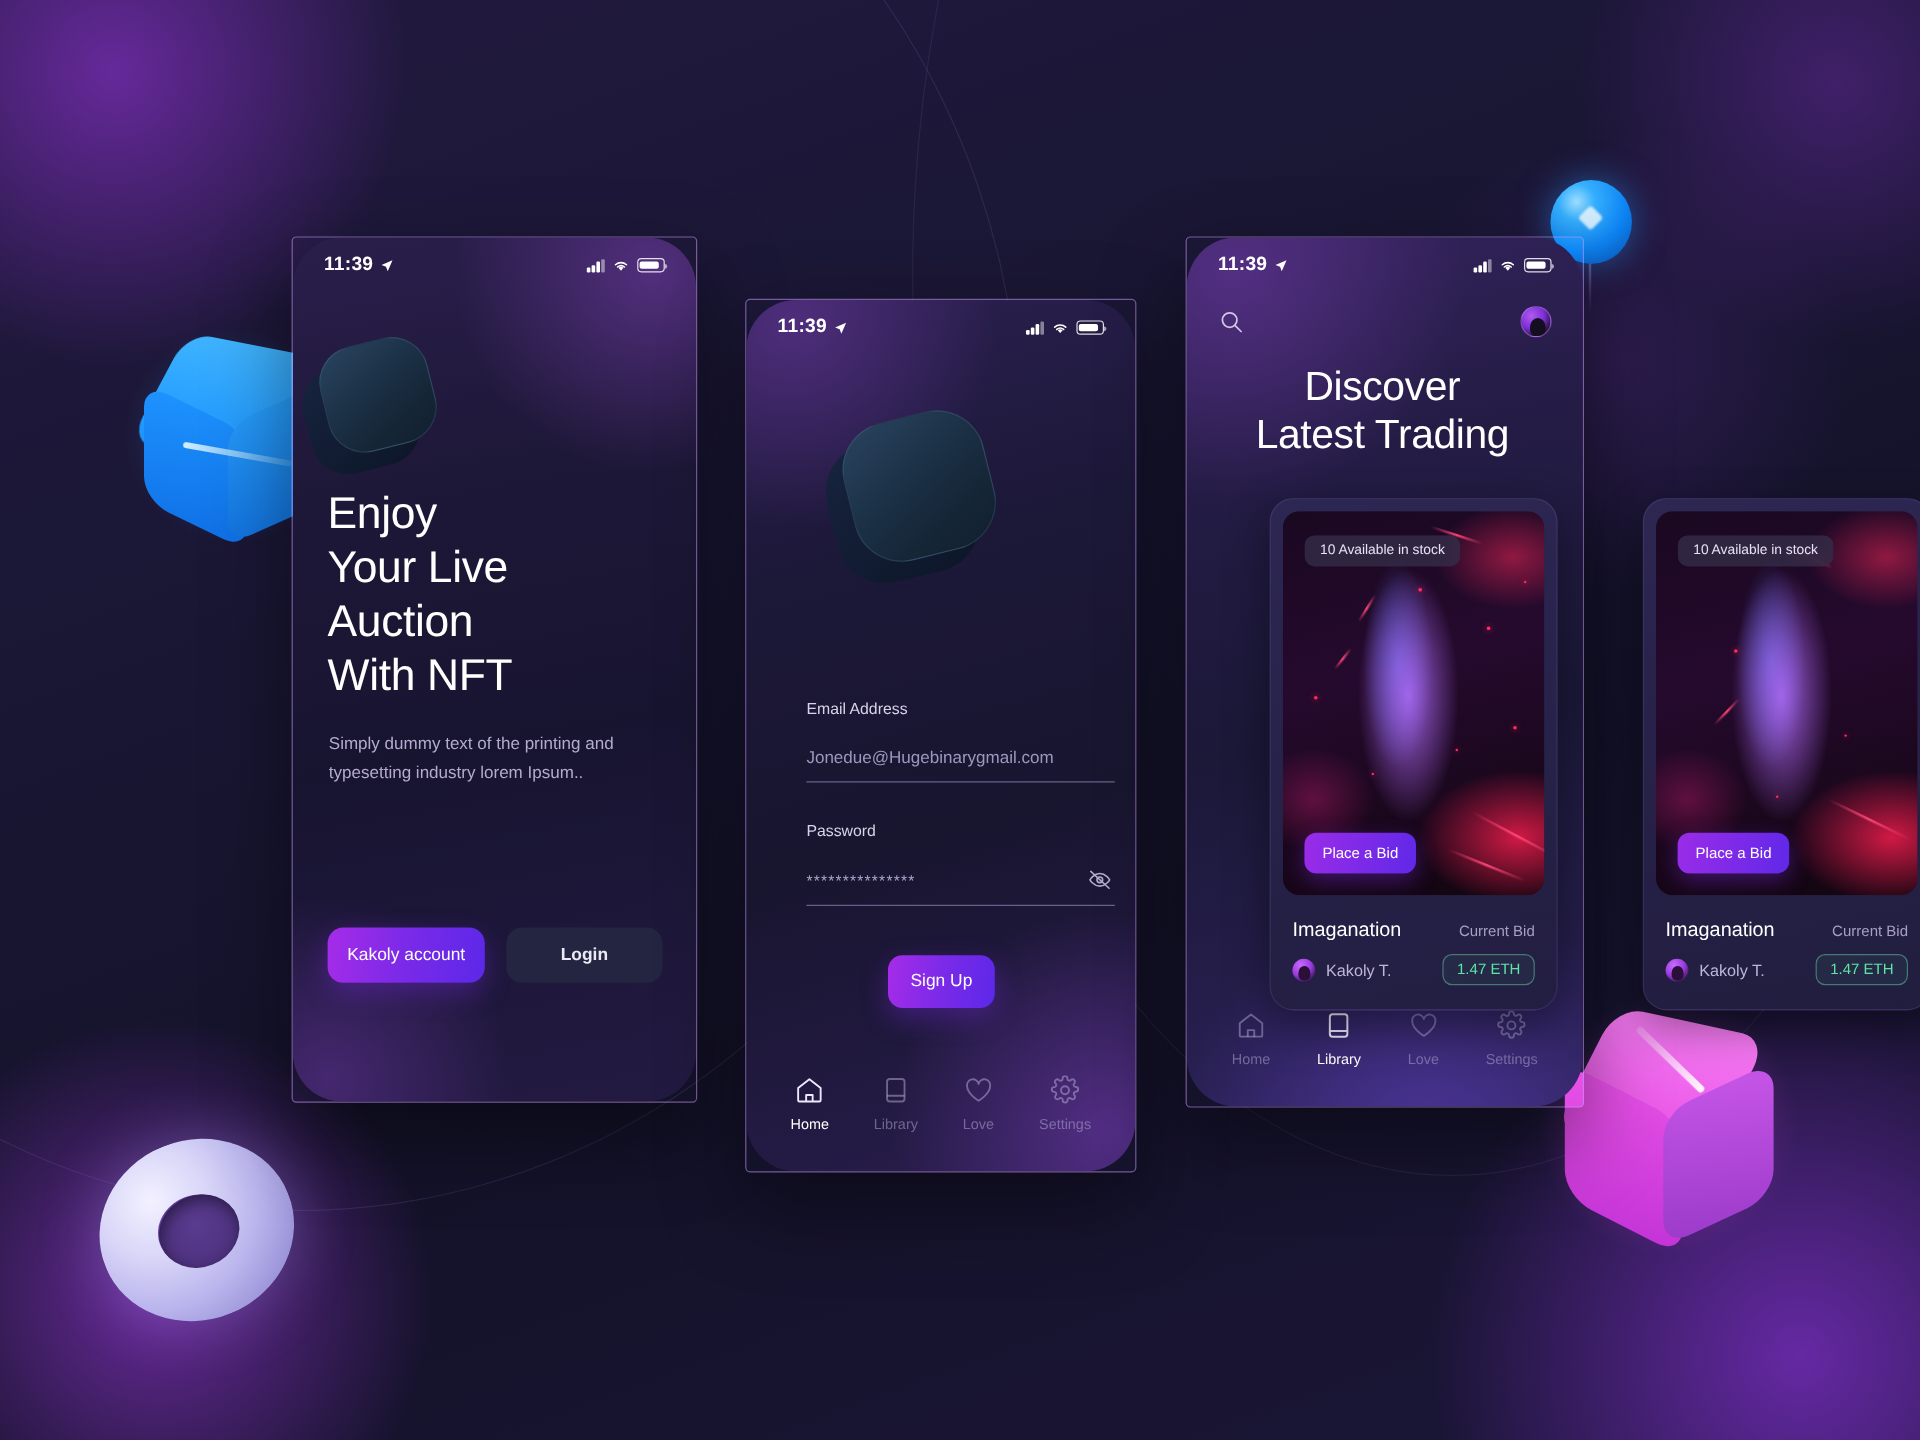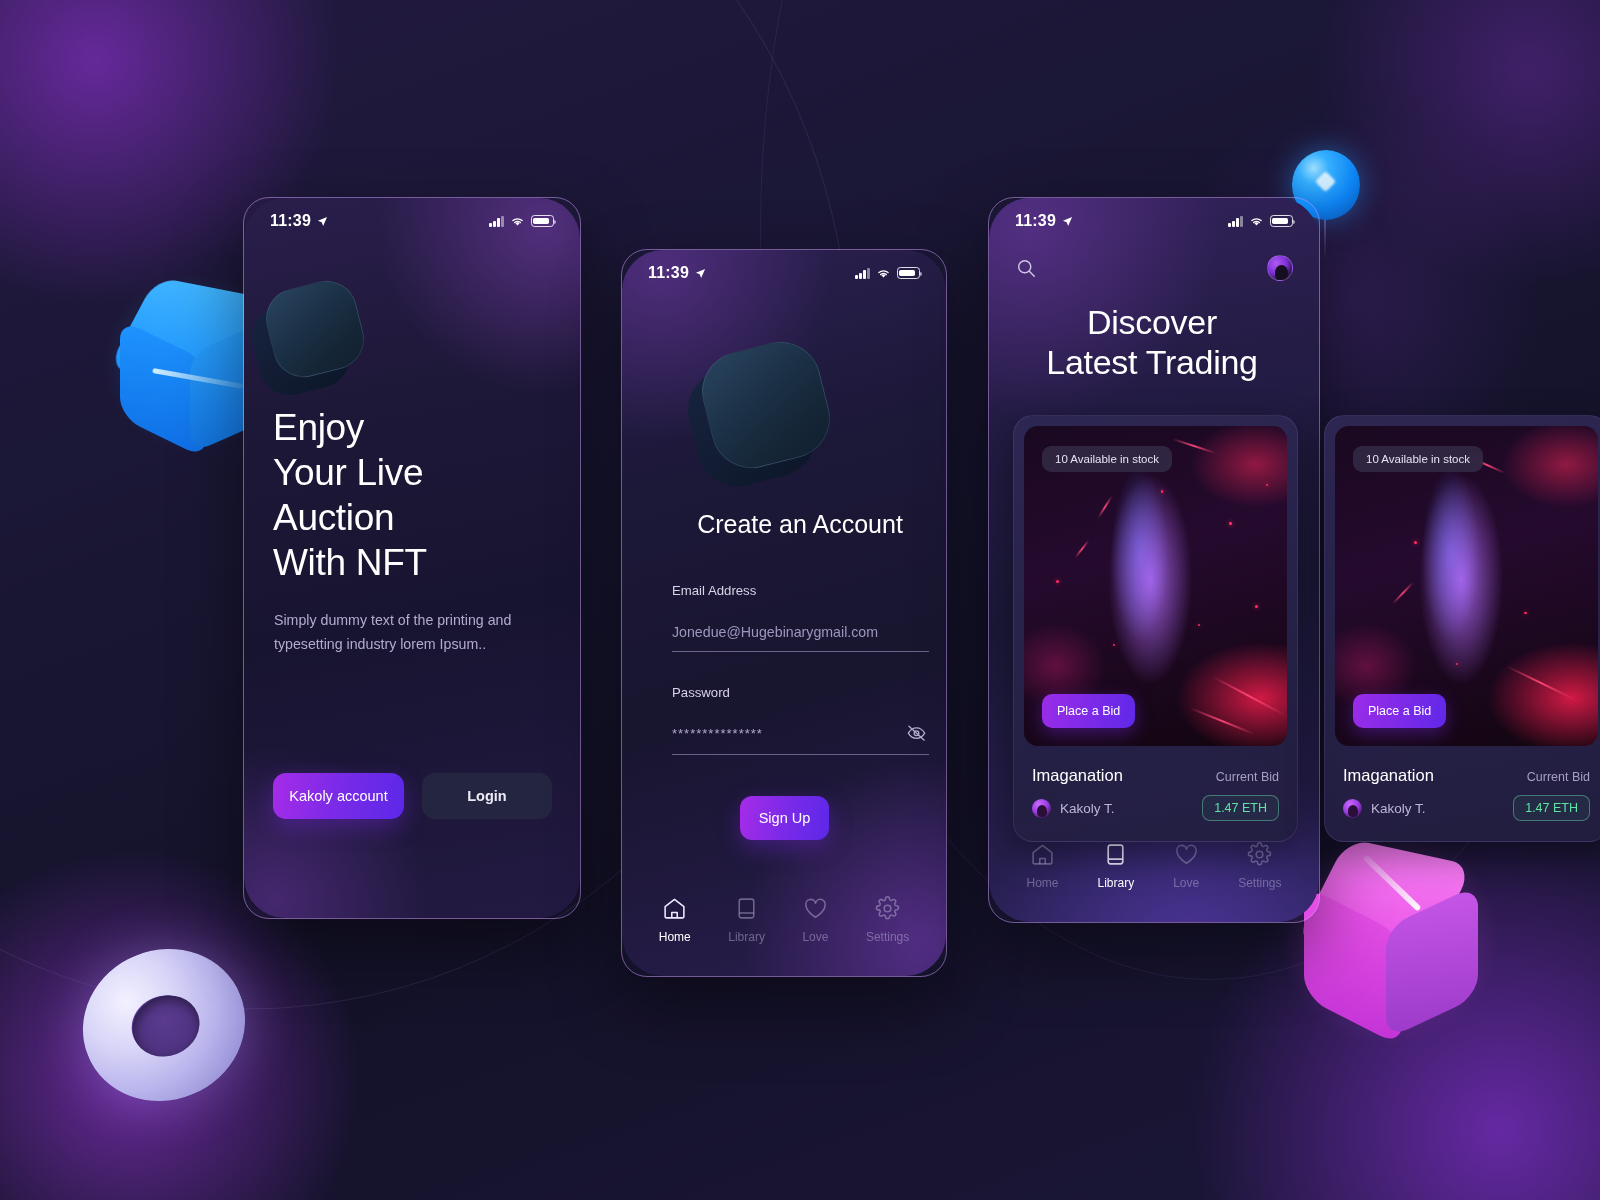--- a/index.html
+++ b/index.html
@@ -117,21 +117,21 @@
     background: rgba(230,246,255,0.88); transform: rotate(45deg); border-radius:3px;
     filter: blur(0.8px);
   }
   .sphere .stem {
     position:absolute; left:32px; top:60px; width:2px; height:50px;
     background: linear-gradient(180deg, rgba(200,140,230,0.55), rgba(200,140,230,0));
   }
 
   
   .phone {
-    position:absolute; border-radius:26px; overflow:hidden;
+    position:absolute; border-radius:4px; overflow:hidden;
     border:1.5px solid rgba(196,150,240,0.55);
     box-shadow: 0 28px 70px rgba(0,0,0,0.45);
     text-decoration: underline;
   }
   .phone-inner { position:absolute; inset:0; overflow:hidden; border-radius:41px; }
 
   #phone1 { left:243px; top:197px; width:338px; height:722px; }
   #phone1 .phone-inner {
     background:
       radial-gradient(circle 230px at 300px 30px, rgba(118,62,170,0.55), rgba(118,62,170,0) 72%),
@@ -272,24 +272,25 @@
     content:""; position:absolute; left:7px; top:9px; width:13px; height:16px;
     border-radius:50% 50% 42% 42%; background:#150d20;
   }
   .discover-title {
     position:absolute; left:1012px; top:302px; width:280px;
     color:#fff; font-size:34px; line-height:1.19; font-weight:400; letter-spacing:-0.3px;text-align:center;
   }
 
   .cards-row { position:absolute; left:1013px; top:415px; display:flex; gap:26px; }
   .nft-card {
-    width:285px; border-radius:20px; overflow:hidden; flex:0 0 auto;
+    width:240px; border-radius:20px; overflow:hidden; flex:0 0 auto;
     background: linear-gradient(170deg, rgba(46,40,84,0.95), rgba(34,30,64,0.95));
     border:1px solid rgba(150,130,210,0.16);
     box-shadow: 0 14px 36px rgba(0,0,0,0.4);
+    margin-left: 45px;
   }
   .nft-art {
     position:relative; height:320px;
     background:
       radial-gradient(ellipse 60px 150px at 48% 48%, rgba(180,110,255,0.85), rgba(120,50,200,0) 70%),
       radial-gradient(ellipse 40px 120px at 44% 40%, rgba(90,120,255,0.6), rgba(60,60,200,0) 72%),
       radial-gradient(ellipse 120px 80px at 90% 85%, rgba(255,30,80,0.8), rgba(200,10,60,0) 70%),
       radial-gradient(ellipse 90px 60px at 88% 12%, rgba(255,40,90,0.5), rgba(200,10,60,0) 72%),
       radial-gradient(ellipse 70px 60px at 12% 75%, rgba(220,30,120,0.35), rgba(180,10,90,0) 72%),
       linear-gradient(165deg, #1a0820 0%, #250a2e 40%, #12050f 100%);
@@ -475,21 +476,20 @@
         </button>
       </div>
     </div>
   </div>
 
   <div class="blob3d" id="p2blob">
     <div class="shadow"></div>
       <div class="face"></div>
   </div>
 
-  <div class="form-title">Create an Account</div>
 
   <div class="field" style="top:583px;">
     <div class="field-label">Email Address</div>
     <div class="field-value">Jonedue@Hugebinarygmail.com</div>
   </div>
 
   <div class="field" style="top:685px;">
     <div class="field-label">Password</div>
     <div style="position:relative;">
       <div class="field-value pw">***************</div>

